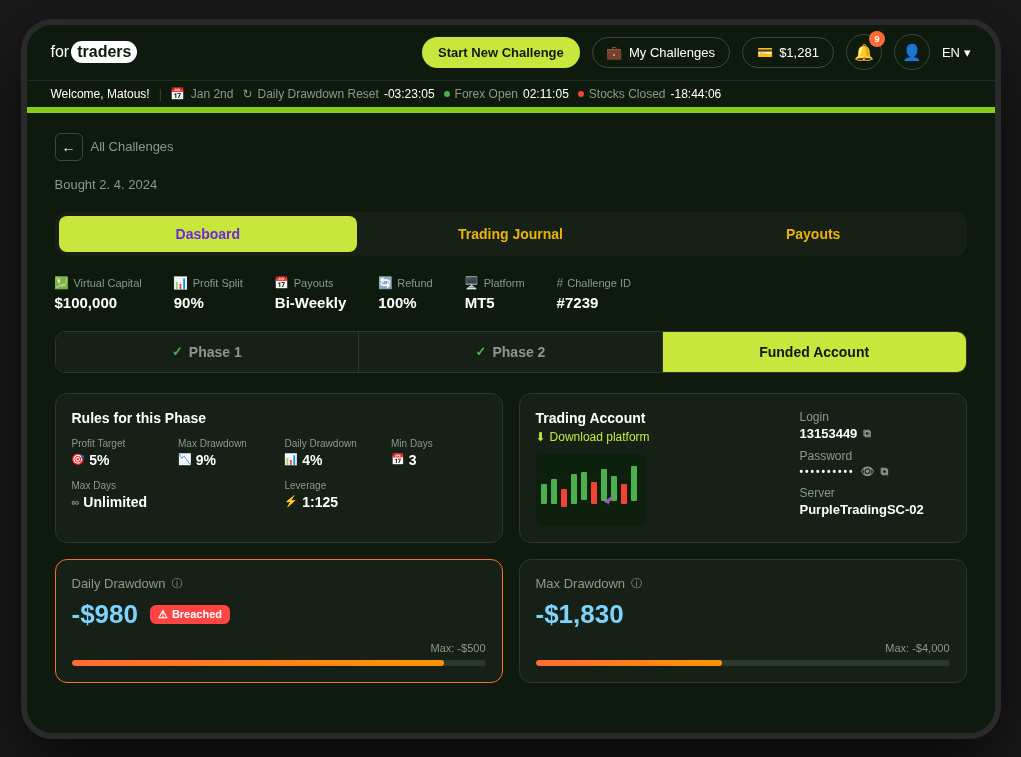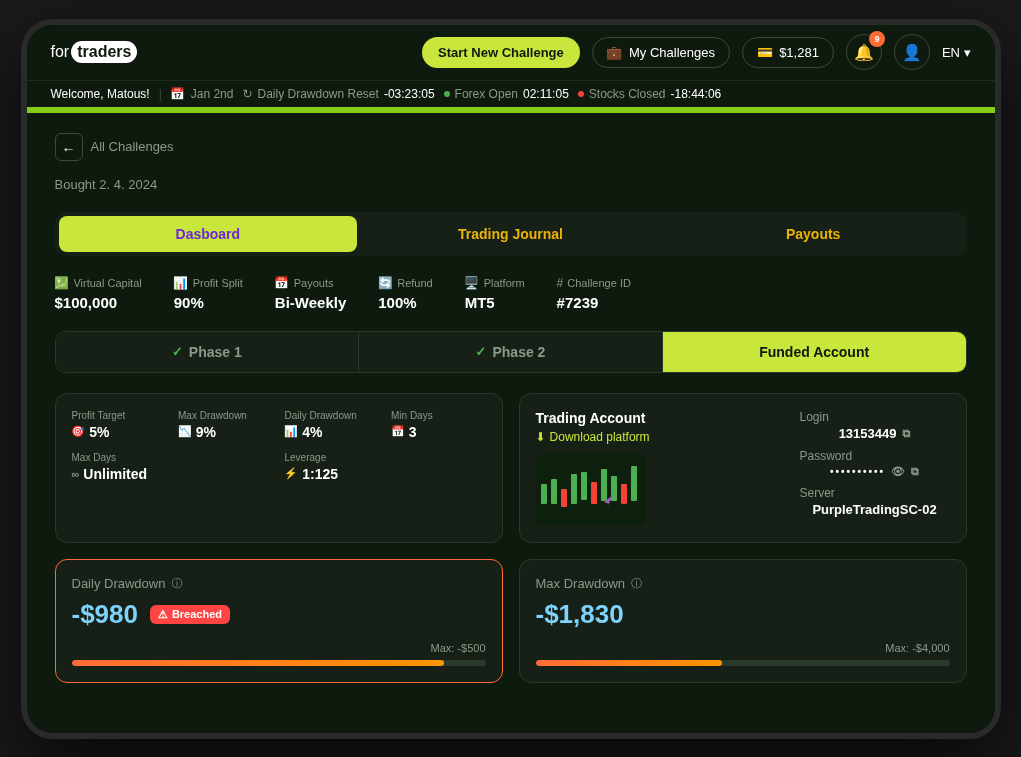--- a/index.html
+++ b/index.html
@@ -319,21 +319,20 @@
     .ta-right { text-align: left; min-width: 150px; }
     .ta-field { margin-bottom: 8px; }
     .ta-field-label { font-size: 12px; color: #8a9a8a; margin-bottom: 2px; }
     .ta-field-value {
       font-size: 13px;
       font-weight: 600;
       color: #fff;
       display: flex;
       align-items: center;
       gap: 6px;
-      justify-content: center;
     }
     .copy-icon { font-size: 11px; color: #8a9a8a; cursor: pointer; }
     .password-dots { letter-spacing: 2px; font-size: 10px; }
     
     .drawdown-grid {
       display: grid;
       grid-template-columns: 1fr 1fr;
       gap: 16px;
       margin-bottom: 16px;
     }
@@ -536,20 +535,21 @@
           <span>Phase 2</span>
         </button>
         <button class="phase-tab active">
           <span>Funded Account</span>
         </button>
       </div>
 
       <div class="content-grid">
 
         <div class="card">
+          <div class="card-title">Rules for this Phase</div>
           <div class="rules-grid">
             <div class="rule-item">
               <div class="rule-label">Profit Target</div>
               <div class="rule-value">
                 <span class="rule-icon">🎯</span>
                 <span>5%</span>
               </div>
             </div>
             <div class="rule-item">
               <div class="rule-label">Max Drawdown</div>

